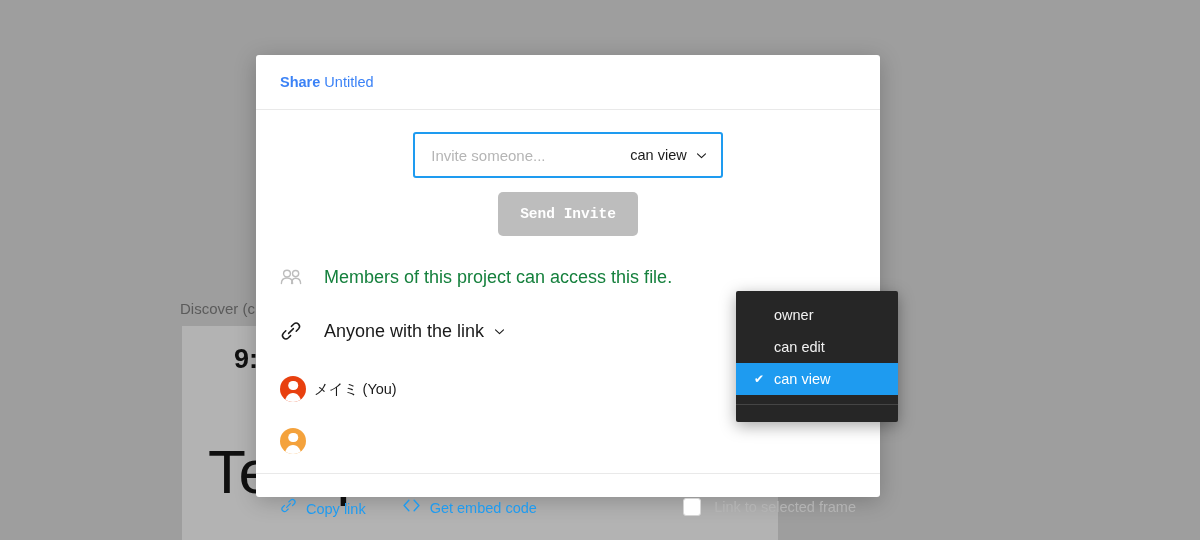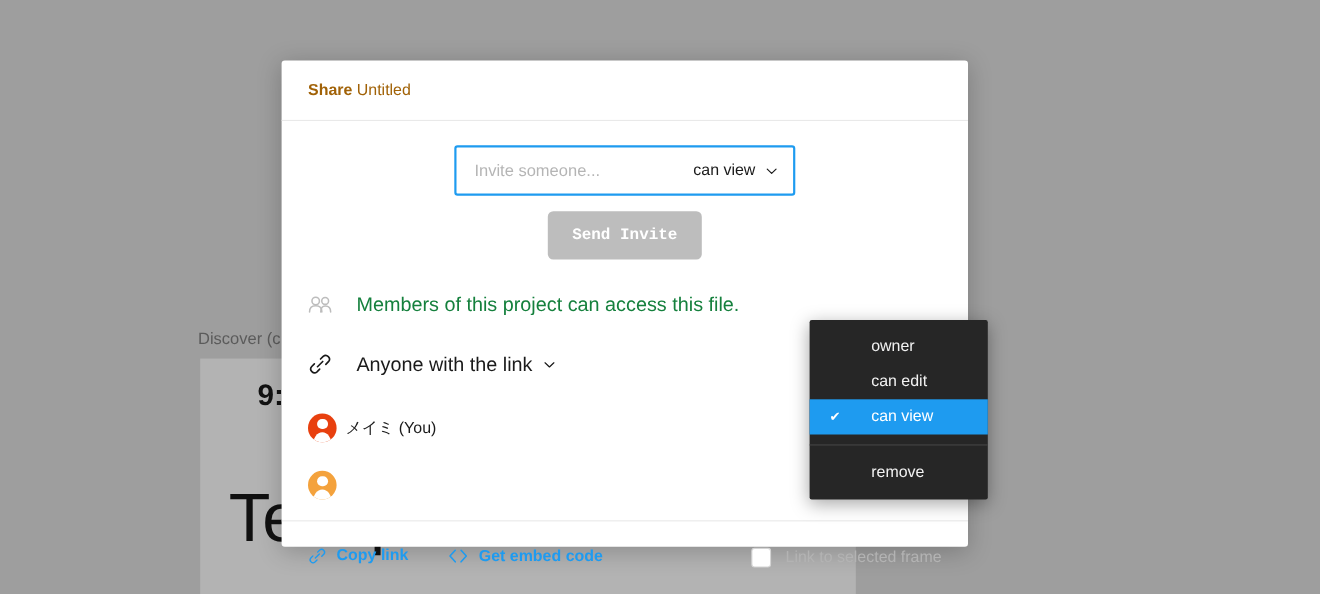--- a/index.html
+++ b/index.html
@@ -81,21 +81,21 @@
     height: 55px;
     flex: 0 0 55px;
     display: flex;
     align-items: center;
     padding: 0 24px;
     border-bottom: 1px solid #e9e9e9;
   }
 
   #modal-title {
     font-size: 14.5px;
-    color: #a16207;
+    color: #3b82f6;
   }
   #modal-title .bold { font-weight: bold; }
 
   #modal-body {
     flex: 1 1 auto;
     padding: 22px 24px 0 24px;
     position: relative;
   }
 
   
@@ -263,25 +263,25 @@
     height: 67px;
     border-top: 1px solid #e9e9e9;
     display: flex;
     align-items: center;
     padding: 0 24px;
     gap: 36px;
   }
 
   .footer-link {
     display: flex;
-    align-items: flex-start;
+    align-items: flex-end;
     gap: 9px;
     color: #1e9bf0;
     font-size: 14.5px;
-    font-weight: bold;
+    font-weight: normal;
     cursor: pointer;
     text-decoration: none;
   }
 
   #footer-checkbox-wrap {
     margin-left: auto;
     display: flex;
     align-items: center;
     gap: 13px;
     cursor: pointer;
@@ -311,21 +311,21 @@
     border-radius: 2px;
     box-shadow: 0 4px 16px rgba(0,0,0,0.35);
     padding: 8px 0 8px 0;
     z-index: 40;
   }
 
   .menu-item {
     height: 32px;
     display: flex;
     align-items: center;
-    padding-left: 30px;
+    padding-left: 12px;
     font-size: 14.5px;
     color: #f2f2f2;
     cursor: pointer;
     position: relative;
   }
 
   .menu-item.selected { background: #1e9bf0; color: #ffffff; }
 
   .menu-check {
     position: absolute;
@@ -469,16 +469,13 @@
     <span class="menu-label">owner</span>
   </div>
   <div class="menu-item">
     <span class="menu-label">can edit</span>
   </div>
   <div class="menu-item selected">
     <span class="menu-check">✔</span>
     <span class="menu-label">can view</span>
   </div>
   <div class="menu-separator"></div>
-  <div class="menu-item">
-    <span class="menu-label">remove</span>
-  </div>
 </div>
 
 </body></html>

